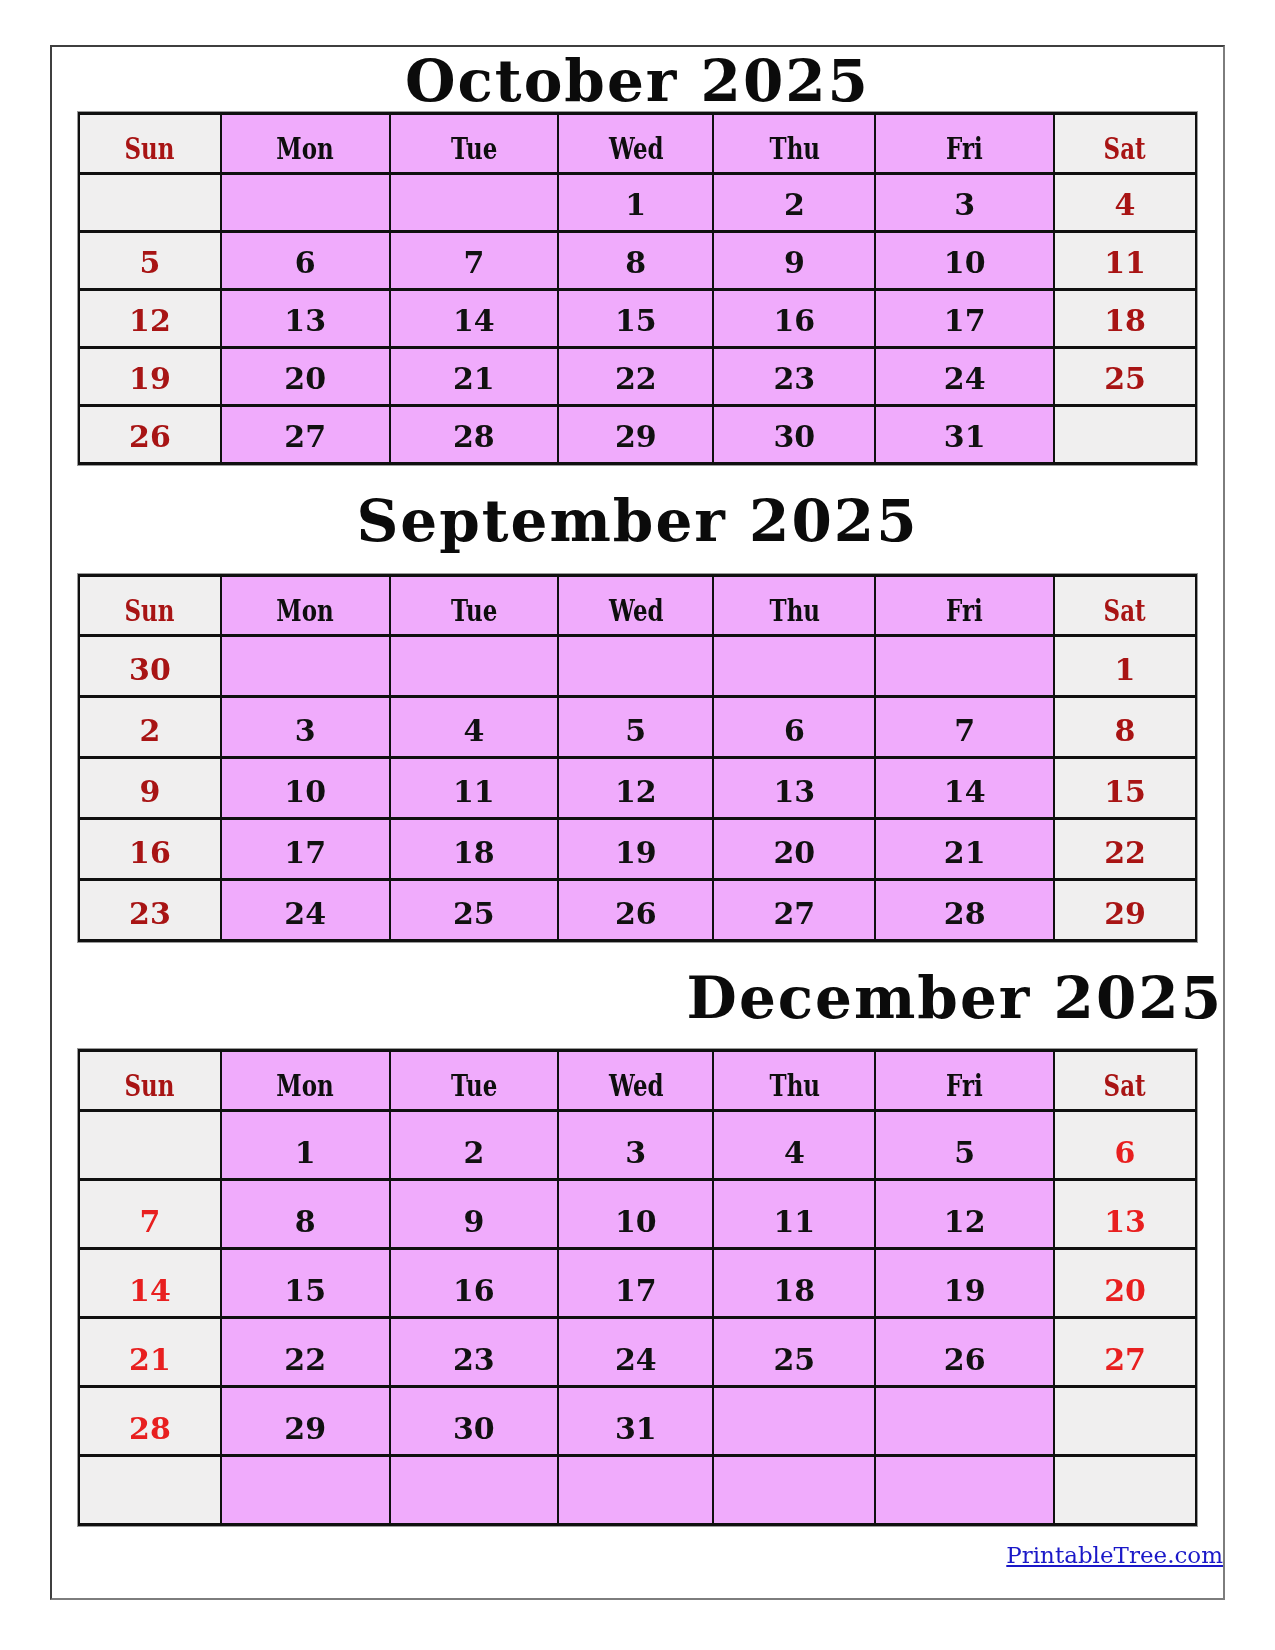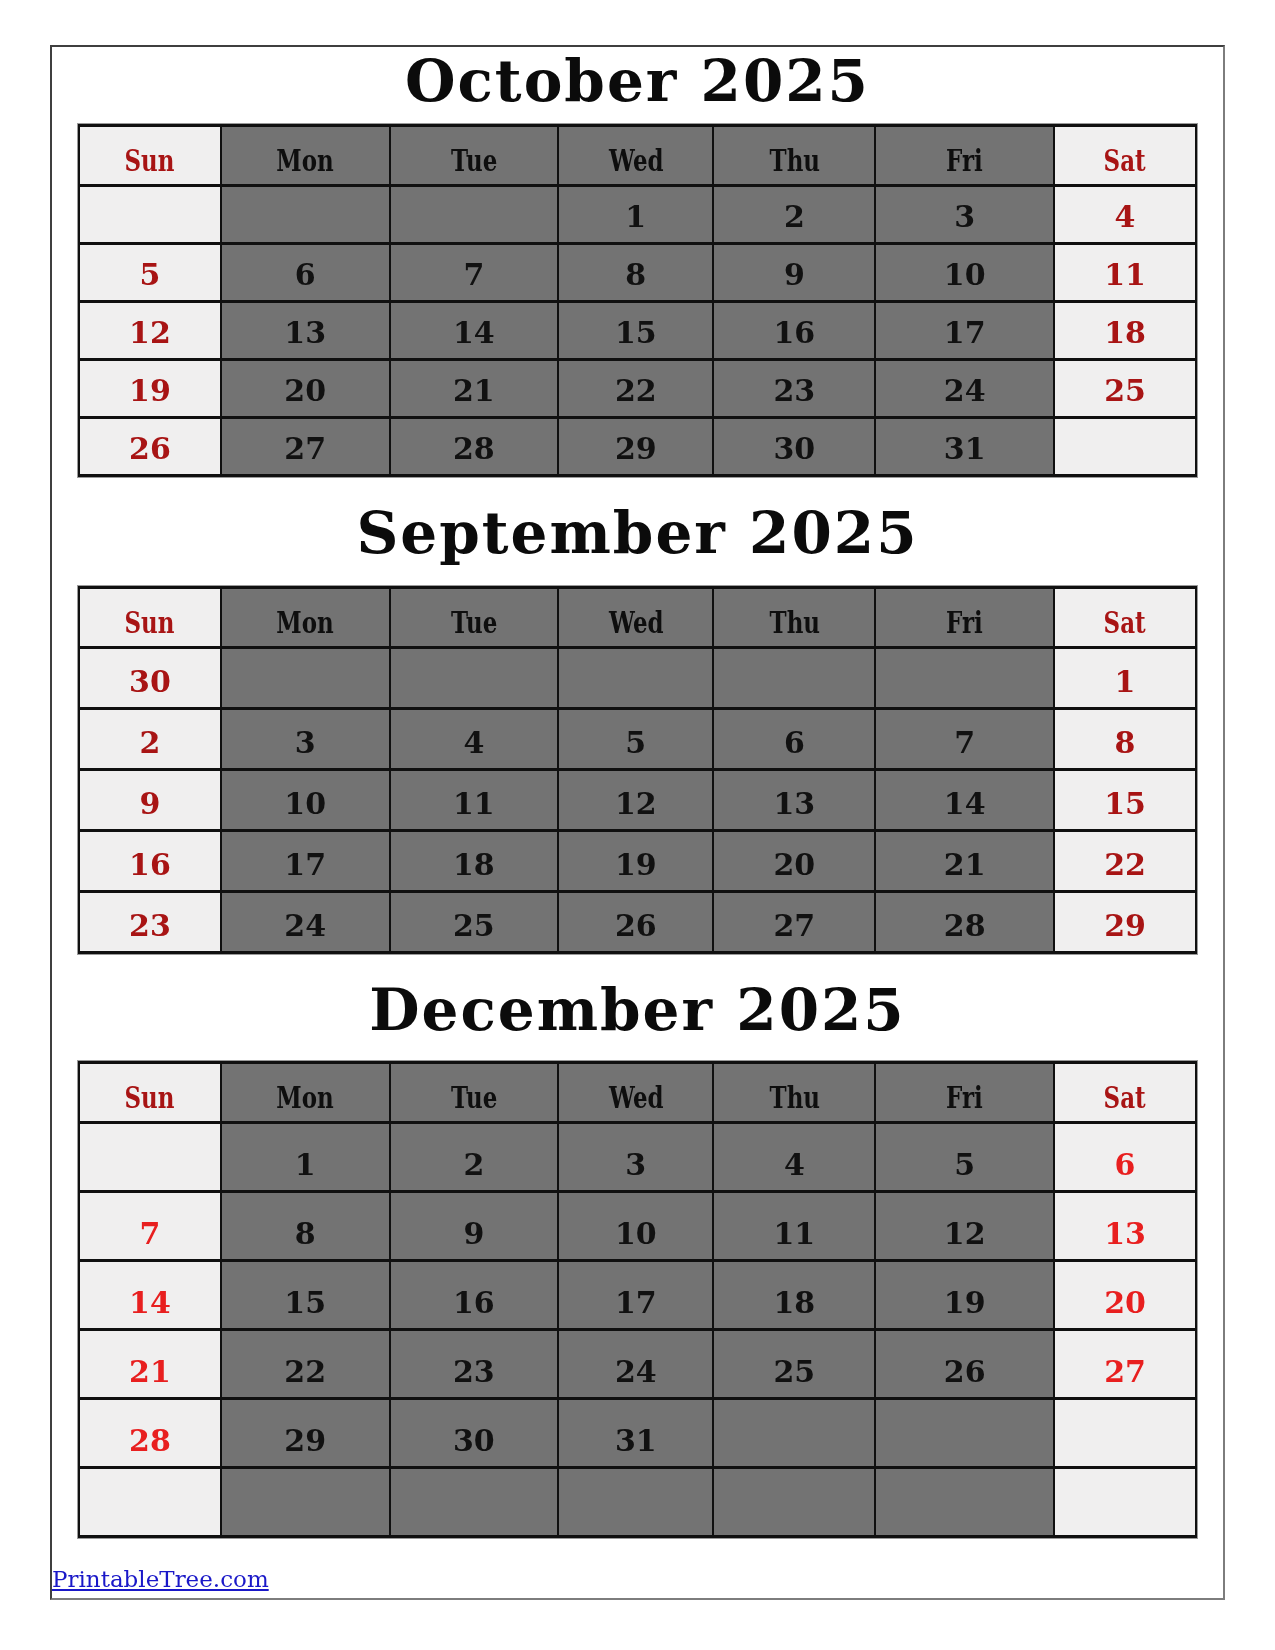--- a/index.html
+++ b/index.html
@@ -25,31 +25,31 @@
     text-align: center;
     font-family: "DejaVu Serif", serif;
     font-weight: bold;
     font-size: 58px;
     line-height: 1.05;
     letter-spacing: 2px;
     color: #0b0b0b;
   }
   .m0 .month-title { margin-top: 2px;  margin-bottom: 0; }
   .m1 .month-title { margin-top: 26px; margin-bottom: 22px; }
-  .m2 .month-title { margin-top: 26px; margin-bottom: 20px; }
+  .m2 .month-title { margin-top: 26px; margin-bottom: 20px; text-align: right; }
 
   table.cal {
     border-collapse: collapse;
     width: calc(100% - 52px);
-    margin: 12px auto;
+    margin: 0 auto;
     border: 2px solid #101010;
     border-top: 3px solid #262626;
     outline: 1px solid #9a9a9a;
     table-layout: fixed;
-    background: #737373;
+    background: #f0abfc;
   }
   table.cal th, table.cal td {
     border: solid #101010;
     border-width: 3px 2px;
     vertical-align: bottom;
     text-align: center;
     box-sizing: border-box;
     padding: 0 0 8px 0;
     overflow: hidden;
   }
@@ -73,22 +73,22 @@
     font-weight: bold;
     font-size: 30px;
     color: #111111;
   }
   .m0 td { height: 58px; }
   .m1 td { height: 61px; }
   .m2 td { height: 69px; }
   .we { background: #f0efef; }
 
   .footer {
-    text-align: left;
-    margin-top: 28px;
+    text-align: right;
+    margin-top: 16px;
   }
   .footer a {
     font-family: "DejaVu Serif", serif;
     font-size: 23px;
     color: #1a18c8;
     text-decoration: underline;
   }
 </style>
 </head>
 <body>

